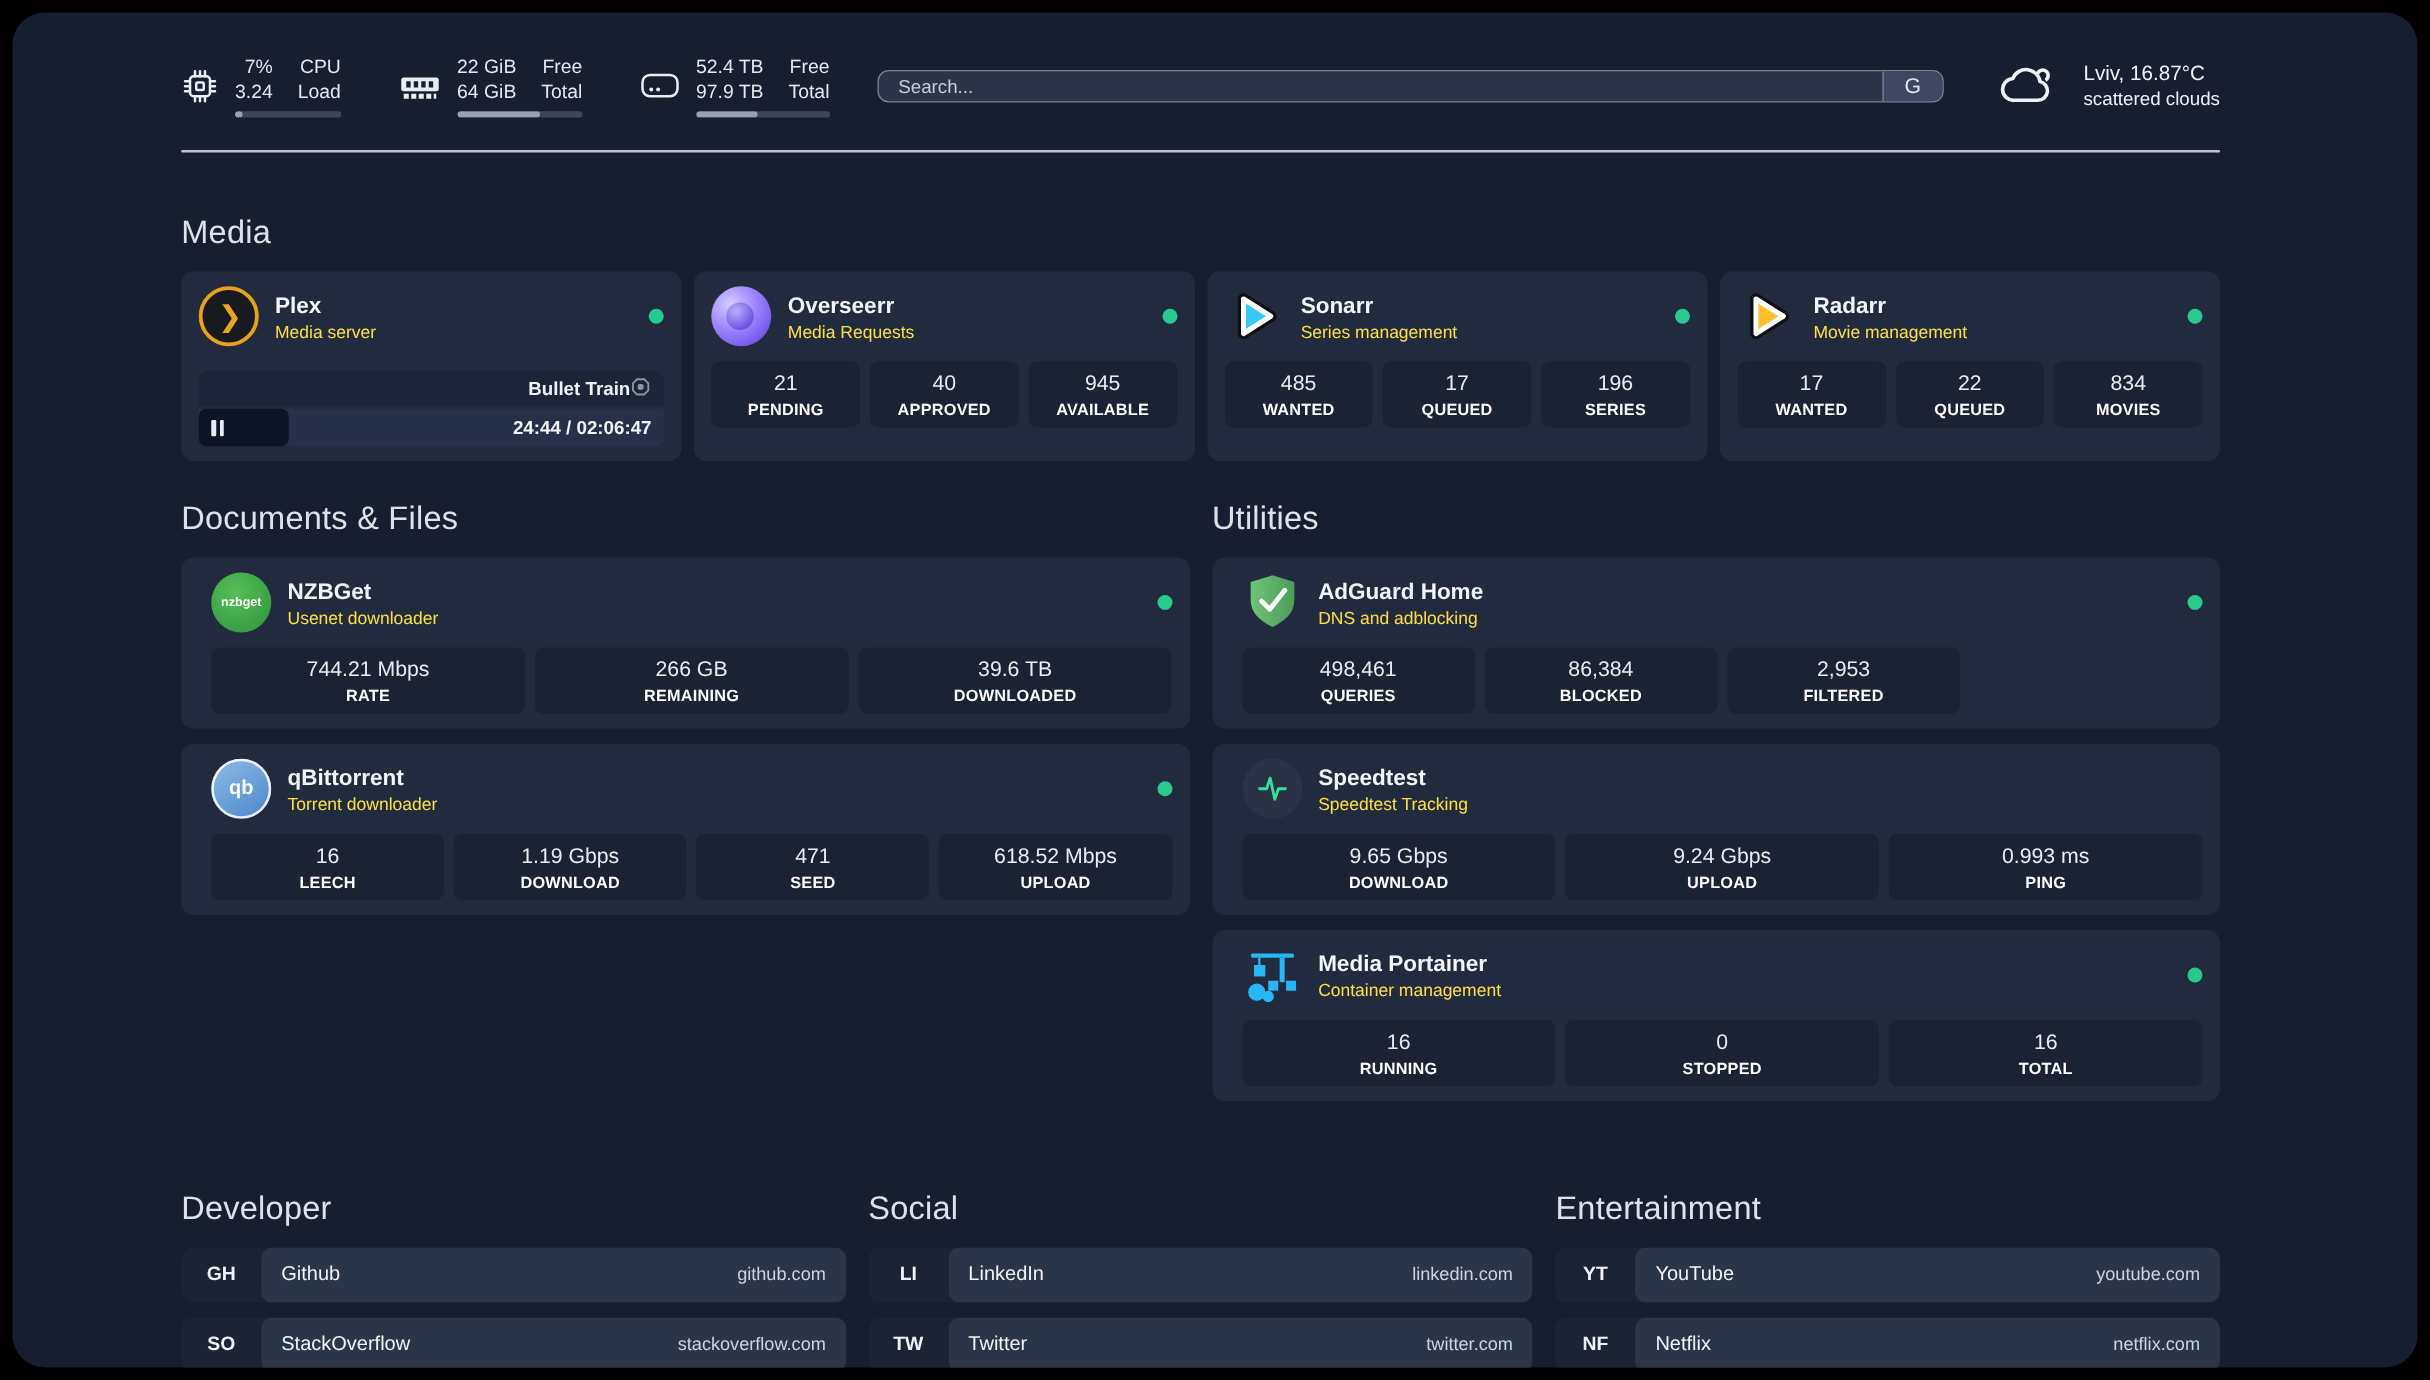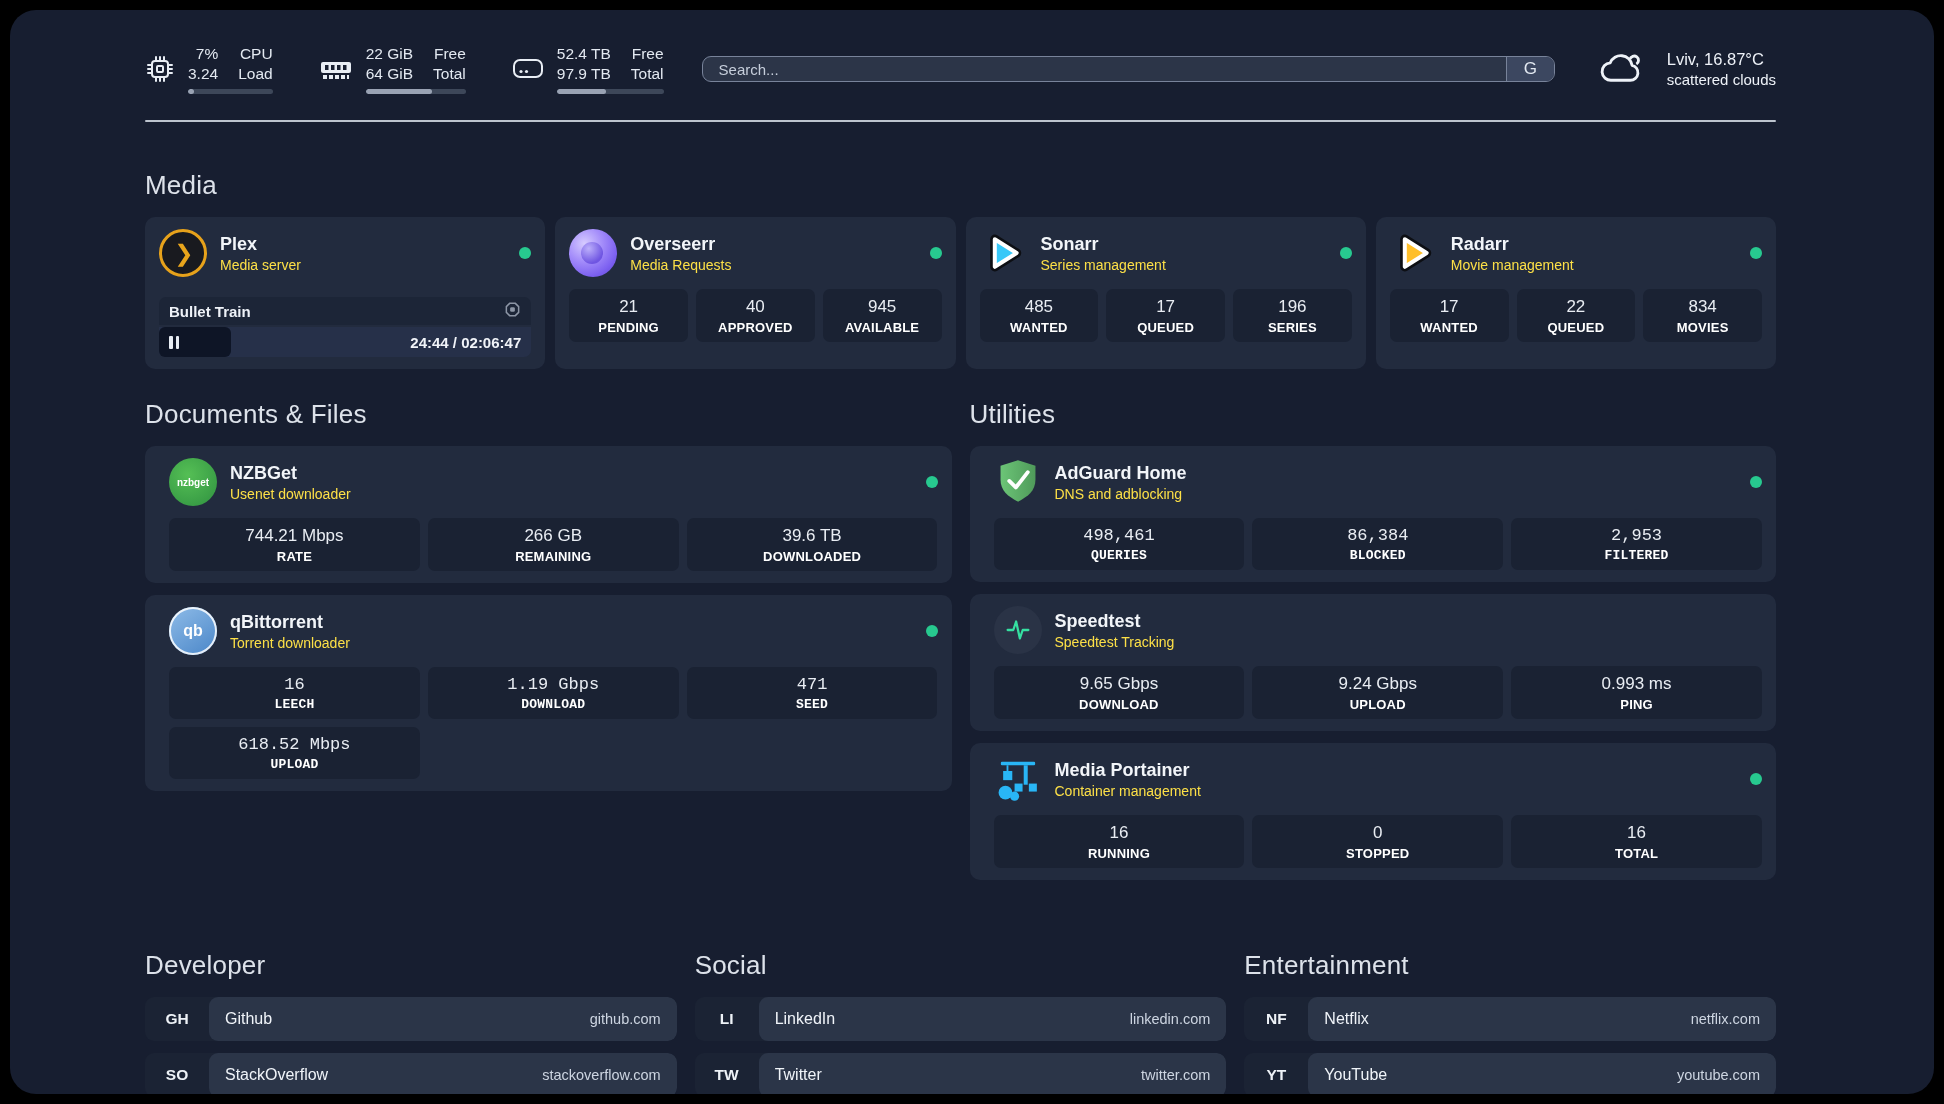--- a/index.html
+++ b/index.html
@@ -47,28 +47,28 @@
   .card { background:#222b3e; border-radius:10px; padding:12px 14px; cursor:pointer; }
   .card-head { display:flex; align-items:center; gap:13px; }
   .app-icon { width:48px; height:48px; flex:0 0 auto; display:flex; align-items:center; justify-content:center; }
   .titles { display:flex; flex-direction:column; gap:2px; }
   .app-name { font-size:18px; font-weight:600; color:#f2f5f9; }
   .app-sub { font-size:14px; color:#fde047; }
   .dot { margin-left:auto; width:12px; height:12px; border-radius:50%; background:#27c98f; flex:0 0 auto; }
 
   .stats { display:grid; gap:8px; margin-top:12px; }
   .cols-3 { grid-template-columns:repeat(3,1fr); }
-  .cols-4 { grid-template-columns:repeat(3,1fr);font-family:Liberation Mono, monospace; }
+  .cols-4 { grid-template-columns:repeat(4,1fr); }
   .stat { background:#1a2233; border-radius:7px; padding:8px 6px 7px; text-align:center; }
   .stat-value { font-size:17px; color:#e9edf3; }
   .stat-label { font-size:13px; font-weight:700; color:#fff; margin-top:3px; letter-spacing:.2px; }
 
   
   .np { margin-top:11px; }
-  .np-title { display:flex; align-items:center; justify-content:space-between;
+  .np-title { display:flex; align-items:center; justify-content:flex-end;
               background:#1c2537; border-radius:7px 7px 0 0; padding:4px 10px;
               height:28px; font-size:15px; font-weight:600; color:#eef2f8;margin-top:20px; }
   .np-progress { display:flex; align-items:center; background:#263049;
                  border-radius:0 0 7px 7px; height:30px; padding-right:10px; margin-top:2px; }
   .np-fill { height:100%; background:#0e1526; border-radius:6px;
              display:flex; align-items:center; padding-left:10px; }
   .pause { display:flex; gap:3px; }
   .pause span { width:3.5px; height:13px; background:#e8edf4; border-radius:1px; }
   .np-time { margin-left:auto; font-size:15px; font-weight:600; color:#f0f3f8; }
 
@@ -551,34 +551,34 @@
         <span class="link-body">
           <span class="link-name">Twitter</span>
           <span class="link-url">twitter.com</span>
         </span>
       </div>
     </section>
 
     <section>
       <h2 class="sec">Entertainment</h2>
       <div class="link-row">
+        <span class="link-abbr">YT</span>
+        <span class="link-body">
+          <span class="link-name">YouTube</span>
+          <span class="link-url">youtube.com</span>
+        </span>
+      </div>
+      <div class="link-row">
         <span class="link-abbr">NF</span>
         <span class="link-body">
           <span class="link-name">Netflix</span>
           <span class="link-url">netflix.com</span>
         </span>
       </div>
       <div class="link-row">
-        <span class="link-abbr">YT</span>
-        <span class="link-body">
-          <span class="link-name">YouTube</span>
-          <span class="link-url">youtube.com</span>
-        </span>
-      </div>
-      <div class="link-row">
         <span class="link-abbr">RE</span>
         <span class="link-body">
           
           
         </span>
       </div>
     </section>
   </div>
 
 </div>

